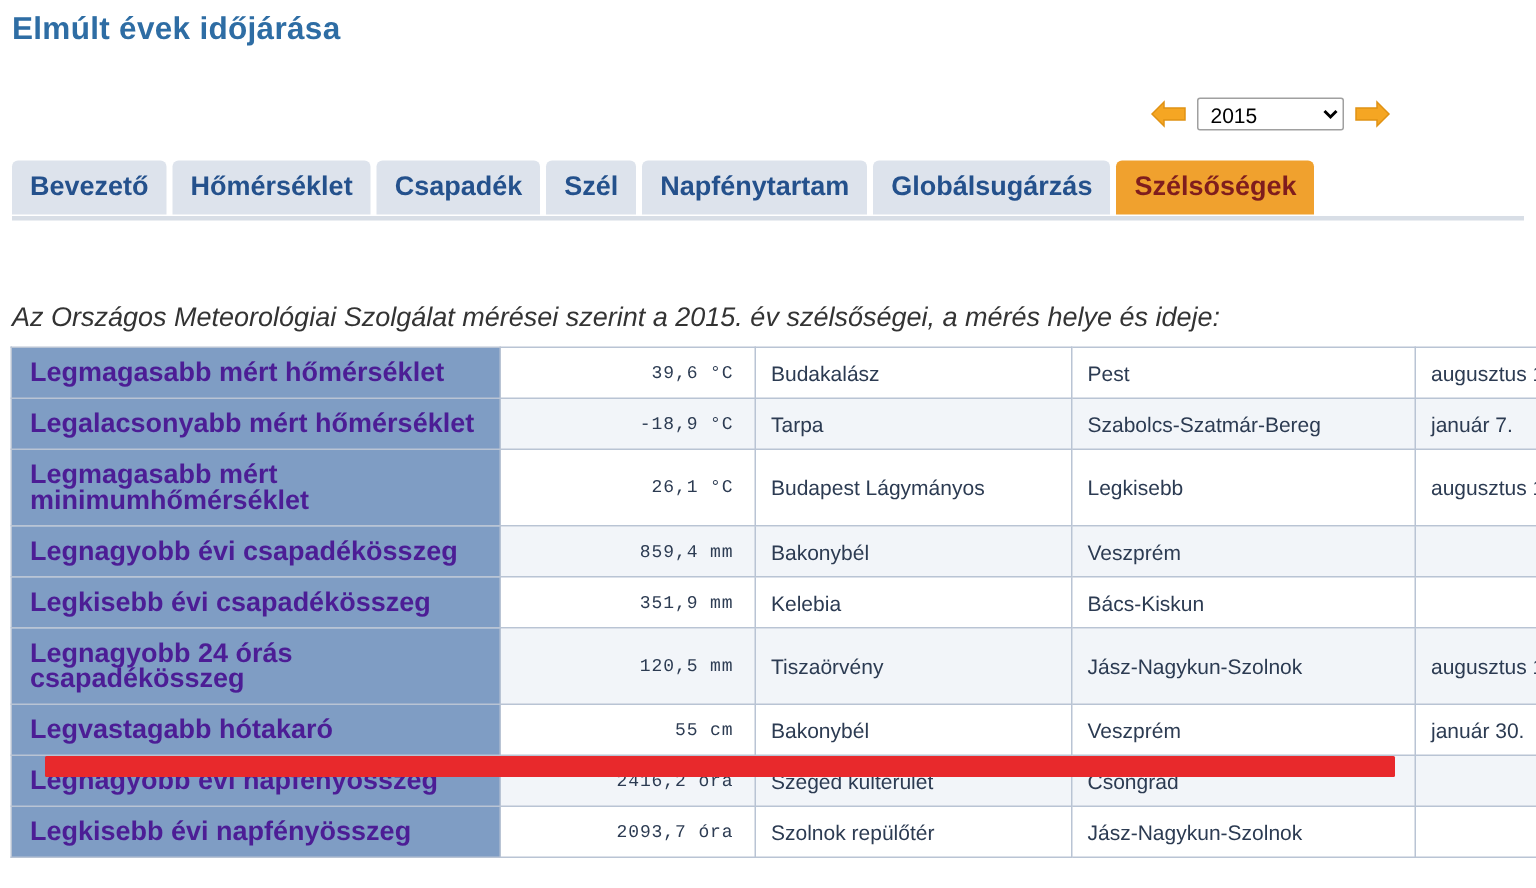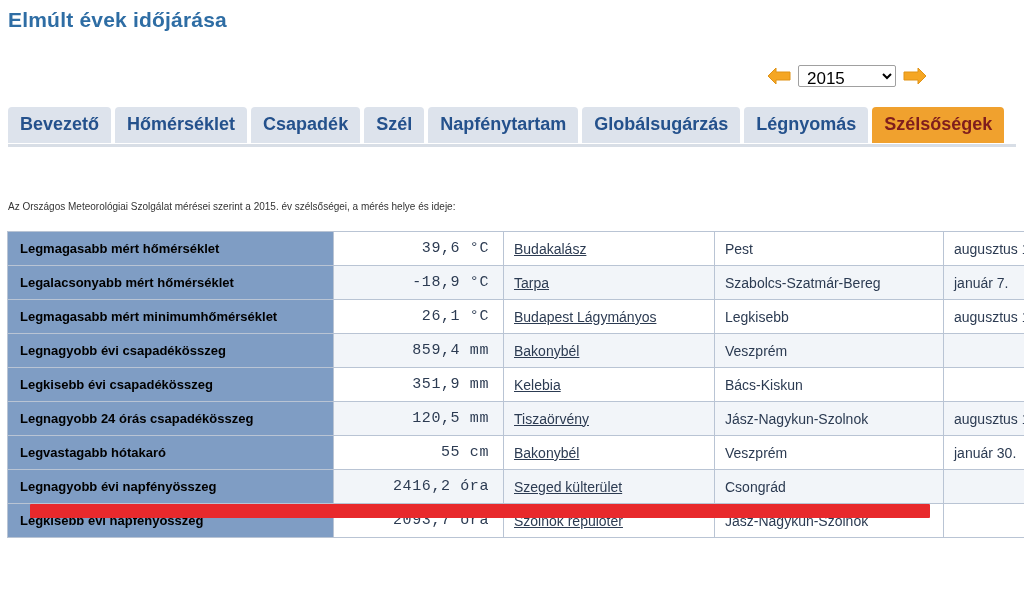--- a/index.html
+++ b/index.html
@@ -41,21 +41,21 @@
   .arrow {
     width: 26px;
     height: 22px;
     position: relative;
     cursor: pointer;
     display: inline-block;
   }
   .arrow svg { display: block; }
   .year-select {
     font-family: "Liberation Sans", sans-serif;
-    font-size: 17px;
+    font-size: 14px;
     color: #000;
     padding: 2px 4px;
     height: 22px;
     width: 98px;
     border: 1px solid #a0a0a0;
     background: #ffffff;
     border-radius: 2px;
   }
   
   .tabs {
@@ -86,22 +86,23 @@
     left: 8px;
     top: 144px;
     width: 1008px;
     height: 3px;
     background: #d8dee6;
   }
   .intro-text {
     position: absolute;
     left: 8px;
     top: 201px;
-    font-size: 10px;
+    font-size: 18px;
     color: #333333;
+    font-style: italic;
   }
   
   .extremes-table {
     position: absolute;
     left: 7px;
     top: 231px;
     border-collapse: collapse;
     width: 1010px;
     table-layout: fixed;
   }
@@ -109,37 +110,37 @@
     border: 1px solid #b9c4d4;
     padding: 8px 10px;
     font-size: 14px;
     color: #2c3b52;
     vertical-align: middle;
     background: #ffffff;
   }
   .extremes-table tr.alt td { background: #f2f5f9; }
   .extremes-table td.label {
     background: #7f9dc4;
-    color: #000000;
+    color: #4c1d95;
     font-weight: bold;
-    font-size: 13px;
+    font-size: 18px;
     width: 303px;
     line-height: 17px;
     padding-left: 12px;
   }
   .extremes-table tr.alt td.label { background: #7f9dc4; }
   .extremes-table td.value {
     width: 145px;
     text-align: right;
     font-family: "Liberation Mono", monospace;
-    font-size: 15px;
+    font-size: 12px;
     letter-spacing: 0.6px;
     padding-right: 14px;
   }
-  .extremes-table td.place { width: 190px; text-decoration: underline; }
+  .extremes-table td.place { width: 190px; }
   .extremes-table td.county { width: 208px; margin-left: 28px; }
   .extremes-table td.date { width: 160px; }
   
   .red-bar {
     position: absolute;
     left: 30px;
     top: 504px;
     width: 900px;
     height: 14px;
     background: #e8292c;
@@ -171,21 +172,20 @@
 
   <div class="tab-underline"></div>
 
   <div class="tabs">
     <div class="tab">Bevezető</div>
     <div class="tab">Hőmérséklet</div>
     <div class="tab">Csapadék</div>
     <div class="tab">Szél</div>
     <div class="tab">Napfénytartam</div>
     <div class="tab">Globálsugárzás</div>
-    <div class="tab">Légnyomás</div>
     <div class="tab active">Szélsőségek</div>
   </div>
 
   <div class="intro-text">Az Országos Meteorológiai Szolgálat mérései szerint a 2015. év szélsőségei, a mérés helye és ideje:</div>
 
   <table class="extremes-table">
     <tbody>
       <tr>
         <td class="label">Legmagasabb mért hőmérséklet</td>
         <td class="value">39,6 °C</td>

